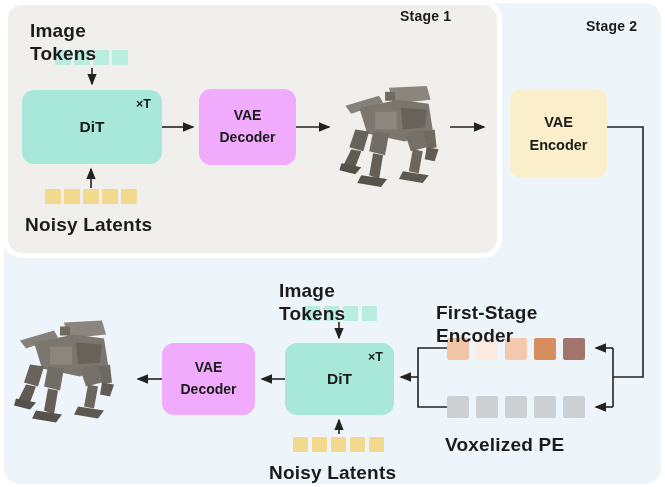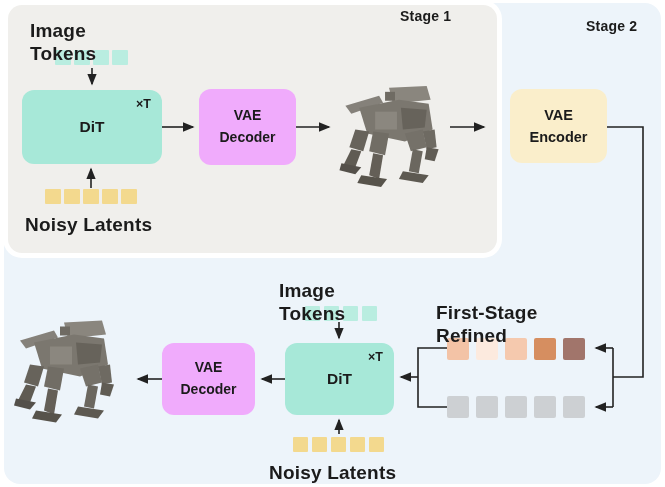--- a/index.html
+++ b/index.html
@@ -97,39 +97,40 @@
 
   <div class="sq-row row-16" style="left:45px;top:189px;">
       <span class="sq" style="background: rgb(243, 217, 142);"></span>
       <span class="sq" style="background: rgb(243, 217, 142);"></span>
       <span class="sq" style="background: rgb(243, 217, 142);"></span>
       <span class="sq" style="background: rgb(243, 217, 142);"></span>
       <span class="sq" style="background: rgb(243, 217, 142);"></span>
     </div>
   <div class="lbl small-lbl" style="left:25px;top:214px;width:134px;">Noisy Latents</div>
 
-  <div class="box vae-enc" style="left:510px;top:89px;width:97px;height:74px;padding:0 14px;box-sizing:border-box;">
+  <div class="box vae-enc" style="left:510px;top:89px;width:97px;height:89px;padding:0 14px;box-sizing:border-box;">
     <span>VAE Encoder</span>
   </div>
 
-  <div class="lbl small-lbl" style="left:436px;top:302px;width:160px;">First-Stage Refined</div>
+  <div class="lbl small-lbl" style="left:436px;top:302px;width:160px;">First-Stage Encoder</div>
   <div class="sq-row row-22" style="left:447px;top:338px;">
       <span class="sq" style="background: rgb(243, 195, 166);"></span>
       <span class="sq" style="background: rgb(252, 234, 222);"></span>
       <span class="sq" style="background: rgb(245, 201, 174);"></span>
       <span class="sq" style="background: rgb(214, 142, 96);"></span>
       <span class="sq" style="background: rgb(161, 117, 107);"></span>
     </div>
   <div class="sq-row row-22" style="left:447px;top:396px;">
       <span class="sq" style="background: rgb(205, 208, 211);"></span>
       <span class="sq" style="background: rgb(205, 208, 211);"></span>
       <span class="sq" style="background: rgb(205, 208, 211);"></span>
       <span class="sq" style="background: rgb(205, 208, 211);"></span>
       <span class="sq" style="background: rgb(205, 208, 211);"></span>
     </div>
+  <div class="lbl small-lbl" style="left:445px;top:434px;width:140px;">Voxelized PE</div>
 
   <div class="lbl small-lbl" style="left:279px;top:280px;width:120px;">Image Tokens</div>
   <div class="sq-row row-15" style="left:305px;top:306px;">
       <span class="sq" style="background: rgb(185, 237, 224);"></span>
       <span class="sq" style="background: rgb(185, 237, 224);"></span>
       <span class="sq" style="background: rgb(185, 237, 224);"></span>
       <span class="sq" style="background: rgb(185, 237, 224);"></span>
     </div>
 
   <div class="box dit" style="left:285px;top:343px;width:109px;height:72px;">

